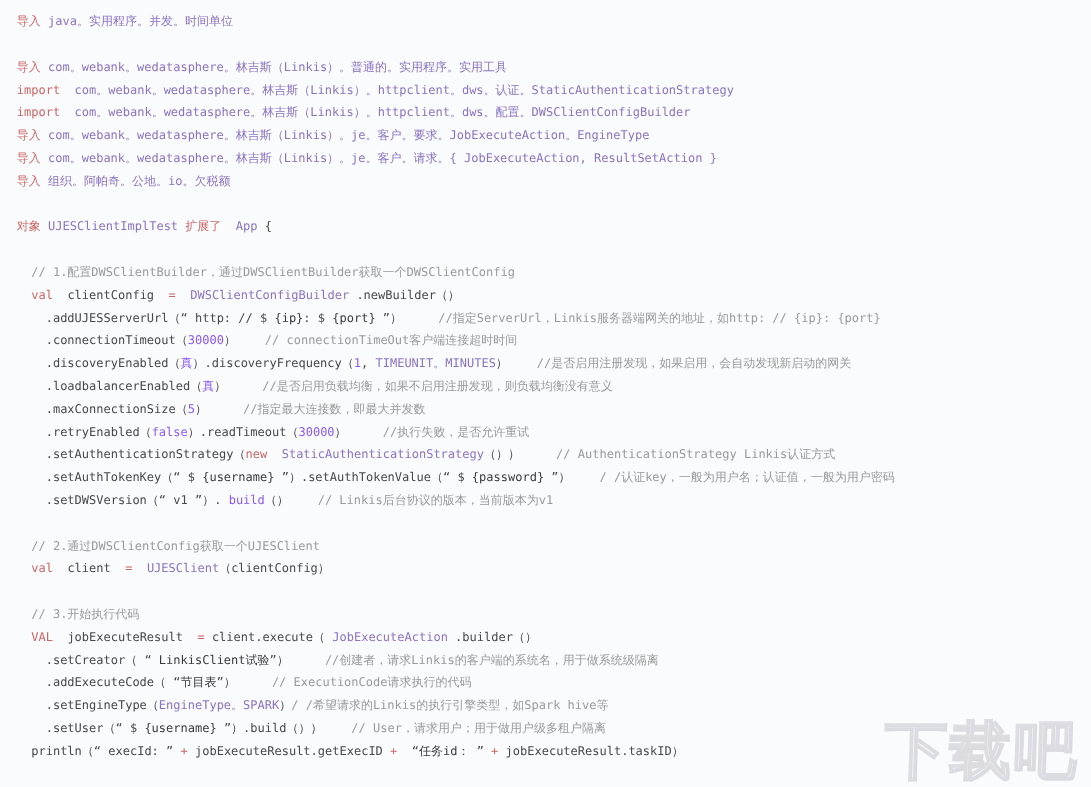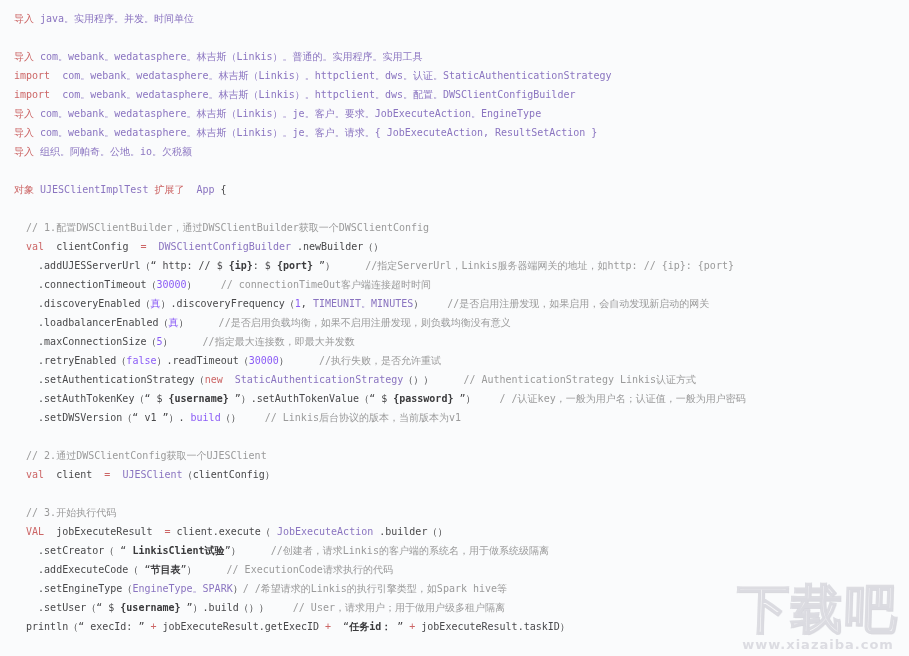--- a/index.html
+++ b/index.html
@@ -20,21 +20,21 @@
   .line{
     height:19px;
     white-space:pre;
     overflow:hidden;
   }
   .tk-d{color:#48484a;}
   .tk-k{color:#cc6666;}
   .tk-p{color:#8a74c0;}
   .tk-n{color:#8b5cf6;}
   .tk-c{color:#9a9a9a;}
-  .tk-s{color:#3a3a3c;font-weight:700;text-align:right;}
+  .tk-s{color:#3a3a3c;font-weight:400;text-align:right;}
   .watermark{
     position:absolute;
     right:6px;
     bottom:4px;
     width:170px;
     text-align:center;
     pointer-events:none;
   }
   .wm-logo{
     font-family:"DejaVu Sans","Liberation Sans",sans-serif;
@@ -56,14 +56,13 @@
     letter-spacing:1px;
   }
 </style>
 </head>
 <body>
 
 <pre class="code" id="code"><div class="line"><span class="tk-k">导入 </span><span class="tk-p">java。实用程序。并发。时间单位</span></div><div class="line"> </div><div class="line"><span class="tk-k">导入 </span><span class="tk-p">com。webank。wedatasphere。林吉斯（Linkis）。普通的。实用程序。实用工具</span></div><div class="line"><span class="tk-k">import  </span><span class="tk-p">com。webank。wedatasphere。林吉斯（Linkis）。httpclient。dws。认证。StaticAuthenticationStrategy</span></div><div class="line"><span class="tk-k">import  </span><span class="tk-p">com。webank。wedatasphere。林吉斯（Linkis）。httpclient。dws。配置。DWSClientConfigBuilder</span></div><div class="line"><span class="tk-k">导入 </span><span class="tk-p">com。webank。wedatasphere。林吉斯（Linkis）。je。客户。要求。JobExecuteAction。EngineType</span></div><div class="line"><span class="tk-k">导入 </span><span class="tk-p">com。webank。wedatasphere。林吉斯（Linkis）。je。客户。请求。{ JobExecuteAction, ResultSetAction }</span></div><div class="line"><span class="tk-k">导入 </span><span class="tk-p">组织。阿帕奇。公地。io。欠税额</span></div><div class="line"> </div><div class="line"><span class="tk-k">对象 </span><span class="tk-p">UJESClientImplTest </span><span class="tk-k">扩展了 </span><span class="tk-p"> App </span><span class="tk-d">{</span></div><div class="line"> </div><div class="line"><span class="tk-c">  // 1.配置DWSClientBuilder，通过DWSClientBuilder获取一个DWSClientConfig</span></div><div class="line"><span class="tk-k">  val</span><span class="tk-d">  clientConfig  </span><span class="tk-k">=</span><span class="tk-d">  </span><span class="tk-p">DWSClientConfigBuilder</span><span class="tk-d"> .newBuilder（）</span></div><div class="line"><span class="tk-d">    .addUJESServerUrl（“ http: // $ </span><span class="tk-s">{ip}</span><span class="tk-d">: $ </span><span class="tk-s">{port}</span><span class="tk-d"> ”）     </span><span class="tk-c">//指定ServerUrl，Linkis服务器端网关的地址，如http: // {ip}: {port}</span></div><div class="line"><span class="tk-d">    .connectionTimeout（</span><span class="tk-n">30000</span><span class="tk-d">）    </span><span class="tk-c">// connectionTimeOut客户端连接超时时间</span></div><div class="line"><span class="tk-d">    .discoveryEnabled（</span><span class="tk-n">真</span><span class="tk-d">）.discoveryFrequency（</span><span class="tk-n">1</span><span class="tk-d">, </span><span class="tk-p">TIMEUNIT。MINUTES</span><span class="tk-d">）    </span><span class="tk-c">//是否启用注册发现，如果启用，会自动发现新启动的网关</span></div><div class="line"><span class="tk-d">    .loadbalancerEnabled（</span><span class="tk-n">真</span><span class="tk-d">）     </span><span class="tk-c">//是否启用负载均衡，如果不启用注册发现，则负载均衡没有意义</span></div><div class="line"><span class="tk-d">    .maxConnectionSize（</span><span class="tk-n">5</span><span class="tk-d">）     </span><span class="tk-c">//指定最大连接数，即最大并发数</span></div><div class="line"><span class="tk-d">    .retryEnabled（</span><span class="tk-n">false</span><span class="tk-d">）.readTimeout（</span><span class="tk-n">30000</span><span class="tk-d">）     </span><span class="tk-c">//执行失败，是否允许重试</span></div><div class="line"><span class="tk-d">    .setAuthenticationStrategy（</span><span class="tk-k">new</span><span class="tk-d">  </span><span class="tk-p">StaticAuthenticationStrategy</span><span class="tk-d">（））     </span><span class="tk-c">// AuthenticationStrategy Linkis认证方式</span></div><div class="line"><span class="tk-d">    .setAuthTokenKey（“ $ </span><span class="tk-s">{username}</span><span class="tk-d"> ”）.setAuthTokenValue（“ $ </span><span class="tk-s">{password}</span><span class="tk-d"> ”）    </span><span class="tk-c">/ /认证key，一般为用户名；认证值，一般为用户密码</span></div><div class="line"><span class="tk-d">    .setDWSVersion（“ v1 ”）. </span><span class="tk-n">build</span><span class="tk-d">（）    </span><span class="tk-c">// Linkis后台协议的版本，当前版本为v1</span></div><div class="line"> </div><div class="line"><span class="tk-c">  // 2.通过DWSClientConfig获取一个UJESClient</span></div><div class="line"><span class="tk-k">  val</span><span class="tk-d">  client  </span><span class="tk-k">=</span><span class="tk-d">  </span><span class="tk-p">UJESClient</span><span class="tk-d">（clientConfig）</span></div><div class="line"> </div><div class="line"><span class="tk-c">  // 3.开始执行代码</span></div><div class="line"><span class="tk-k">  VAL</span><span class="tk-d">  jobExecuteResult  </span><span class="tk-k">=</span><span class="tk-d"> client.execute（ </span><span class="tk-p">JobExecuteAction</span><span class="tk-d"> .builder（）</span></div><div class="line"><span class="tk-d">    .setCreator（ “ </span><span class="tk-s">LinkisClient试验</span><span class="tk-d">”）     </span><span class="tk-c">//创建者，请求Linkis的客户端的系统名，用于做系统级隔离</span></div><div class="line"><span class="tk-d">    .addExecuteCode（ “</span><span class="tk-s">节目表</span><span class="tk-d">”）     </span><span class="tk-c">// ExecutionCode请求执行的代码</span></div><div class="line"><span class="tk-d">    .setEngineType（</span><span class="tk-p">EngineType。SPARK</span><span class="tk-d">）</span><span class="tk-c">/ /希望请求的Linkis的执行引擎类型，如Spark hive等</span></div><div class="line"><span class="tk-d">    .setUser（“ $ </span><span class="tk-s">{username}</span><span class="tk-d"> ”）.build（））    </span><span class="tk-c">// User，请求用户；用于做用户级多租户隔离</span></div><div class="line"><span class="tk-d">  println（“ execId: ” </span><span class="tk-k">+</span><span class="tk-d"> jobExecuteResult.getExecID </span><span class="tk-k">+</span><span class="tk-d">  “</span><span class="tk-s">任务id： </span><span class="tk-d">” </span><span class="tk-k">+</span><span class="tk-d"> jobExecuteResult.taskID）</span></div></pre>
 
 <div class="watermark">
   <div class="wm-logo">下载吧</div>
-  <div class="wm-url">www.xiazaiba.com</div>
 </div>
 
 </body></html>

